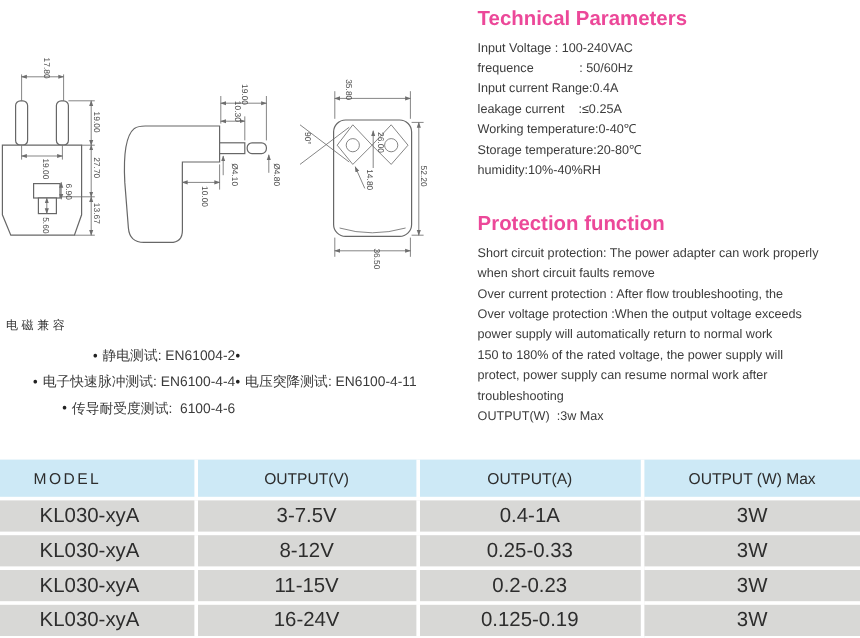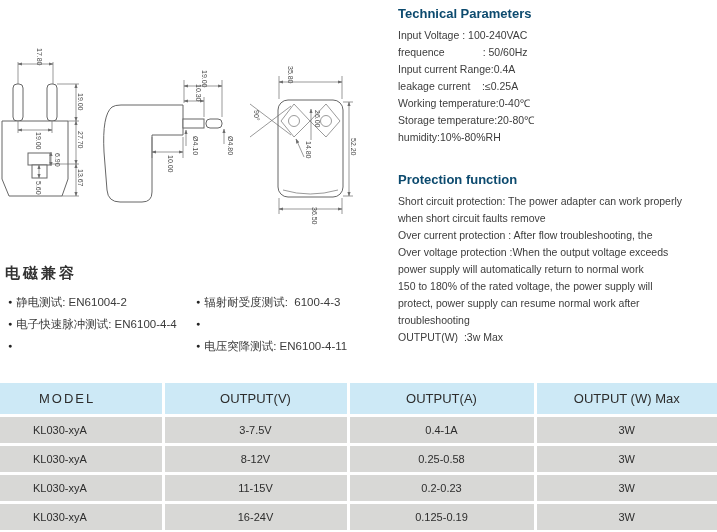--- a/index.html
+++ b/index.html
@@ -8,42 +8,42 @@
     background:#ffffff;font-family:"Liberation Sans",sans-serif;
     color:#3f3f3f;
   }
   
   #drawings{position:absolute;left:0;top:0;width:390px;height:250px;}
   #drawings text{font-family:"Liberation Sans",sans-serif;font-size:7px;fill:#4a4a4a;}
   #drawings .ln{stroke:#6e6e6e;stroke-width:0.7;fill:none;}
   #drawings .body{stroke:#676767;stroke-width:1;fill:#ffffff;}
   
   .rightcol{position:absolute;left:398px;top:6px;width:312px;}
-  .sec-title{color:#0c4a6e;font-size:13px;font-weight:bold;margin:0 0 6px 0;}
+  .sec-title{color:#ec4899;font-size:17px;font-weight:bold;margin:0 0 6px 0;}
   .pline{font-size:10.5px;line-height:17px;height:17px;white-space:pre;color:#3c3c3c;}
   #protection{margin-top:26px;}
   
   #emc{position:absolute;left:5px;top:264px;width:390px;}
-  #emc-title{font-size:15px;color:#333;letter-spacing:3px;margin:0 0 8px 0;font-weight:bold;}
+  #emc-title{font-size:10px;color:#333;letter-spacing:3px;margin:0 0 8px 0;font-weight:normal;}
   .emc-cols{display:flex;}
   .emc-col{display:flex;flex-direction:column;}
-  .emc-col.l{width:188px;margin-left:3px;}
+  .emc-col.l{width:188px;margin-left:3px;align-items:flex-end;}
   .emc-item{font-size:11.5px;line-height:22px;height:22px;white-space:pre;color:#3a3a3a;display:flex;align-items:center;}
   .bullet{font-size:7px;margin-right:4px;color:#222;}
   
   #spec-table{position:absolute;left:0;top:383px;width:717px;border-collapse:collapse;table-layout:fixed;}
   #spec-table th,#spec-table td{
     border-right:3px solid #ffffff;border-bottom:3px solid #ffffff;
     text-align:center;font-weight:normal;color:#2d2d2d;padding:0;
   }
   #spec-table th:last-child,#spec-table td:last-child{border-right:none;margin-top:28px;}
   #spec-table th{background:#cde9f6;height:31px;font-size:13px;}
-  #spec-table td{background:#d8d8d6;height:26px;font-size:11px;}
+  #spec-table td{background:#d8d8d6;height:26px;font-size:17px;}
   #spec-table .c0{text-align:left;padding-left:33px;}
-  #spec-table th.c0{padding-left:39px;letter-spacing:2px;}
+  #spec-table th.c0{padding-left:28px;letter-spacing:2px;}
 </style>
 </head>
 <body>
 
 <svg id="drawings" viewBox="0 0 390 250" xmlns="http://www.w3.org/2000/svg">
   <defs>
     <marker id="ar" viewBox="0 0 10 10" refX="9" refY="5" markerWidth="7" markerHeight="7" orient="auto-start-reverse">
       <path d="M0,1.5 L10,5 L0,8.5 z" fill="#6e6e6e"></path>
     </marker>
   </defs>
@@ -145,21 +145,21 @@
 
 <div class="rightcol">
   <div id="tech">
     <h3 class="sec-title">Technical Parameters</h3>
     <div class="pline">Input Voltage : 100-240VAC</div>
     <div class="pline">frequence             : 50/60Hz</div>
     <div class="pline">Input current Range:0.4A</div>
     <div class="pline">leakage current    :≤0.25A</div>
     <div class="pline">Working temperature:0-40℃</div>
     <div class="pline">Storage temperature:20-80℃</div>
-    <div class="pline">humidity:10%-80%RH</div>
+    <div class="pline">humidity:10%-40%RH</div>
   </div>
   <div id="protection">
     <h3 class="sec-title">Protection function</h3>
     <div class="pline">Short circuit protection: The power adapter can work properly</div>
     <div class="pline">when short circuit faults remove</div>
     <div class="pline">Over current protection : After flow troubleshooting, the</div>
     <div class="pline">Over voltage protection :When the output voltage exceeds</div>
     <div class="pline">power supply will automatically return to normal work</div>
     <div class="pline">150 to 180% of the rated voltage, the power supply will</div>
     <div class="pline">protect, power supply can resume normal work after</div>
@@ -167,24 +167,23 @@
     <div class="pline">OUTPUT(W)  :3w Max</div>
   </div>
 </div>
 
 <div id="emc">
   <h3 id="emc-title">电磁兼容</h3>
   <div class="emc-cols">
     <div class="emc-col l">
       <div class="emc-item"><span class="bullet">●</span><span>静电测试: EN61004-2</span></div>
       <div class="emc-item"><span class="bullet">●</span><span>电子快速脉冲测试: EN6100-4-4</span></div>
-      <div class="emc-item"><span class="bullet">●</span></div>
+      <div class="emc-item"><span class="bullet">●</span><span>传导耐受度测试:  6100-4-6</span></div>
     </div>
     <div class="emc-col r">
-      <div class="emc-item"><span class="bullet">●</span><span>辐射耐受度测试:  6100-4-3</span></div>
       <div class="emc-item"><span class="bullet">●</span></div>
       <div class="emc-item"><span class="bullet">●</span><span>电压突降测试: EN6100-4-11</span></div>
     </div>
   </div>
 </div>
 
 <table id="spec-table">
   <colgroup>
     <col style="width:163px">
       <col style="width:185px">
@@ -202,21 +201,21 @@
   <tbody>
     <tr>
       <td class="c0">KL030-xyA</td>
       <td>3-7.5V</td>
       <td>0.4-1A</td>
       <td>3W</td>
     </tr>
     <tr>
       <td class="c0">KL030-xyA</td>
       <td>8-12V</td>
-      <td>0.25-0.58</td>
+      <td>0.25-0.33</td>
       <td>3W</td>
     </tr>
     <tr>
       <td class="c0">KL030-xyA</td>
       <td>11-15V</td>
       <td>0.2-0.23</td>
       <td>3W</td>
     </tr>
     <tr>
       <td class="c0">KL030-xyA</td>

